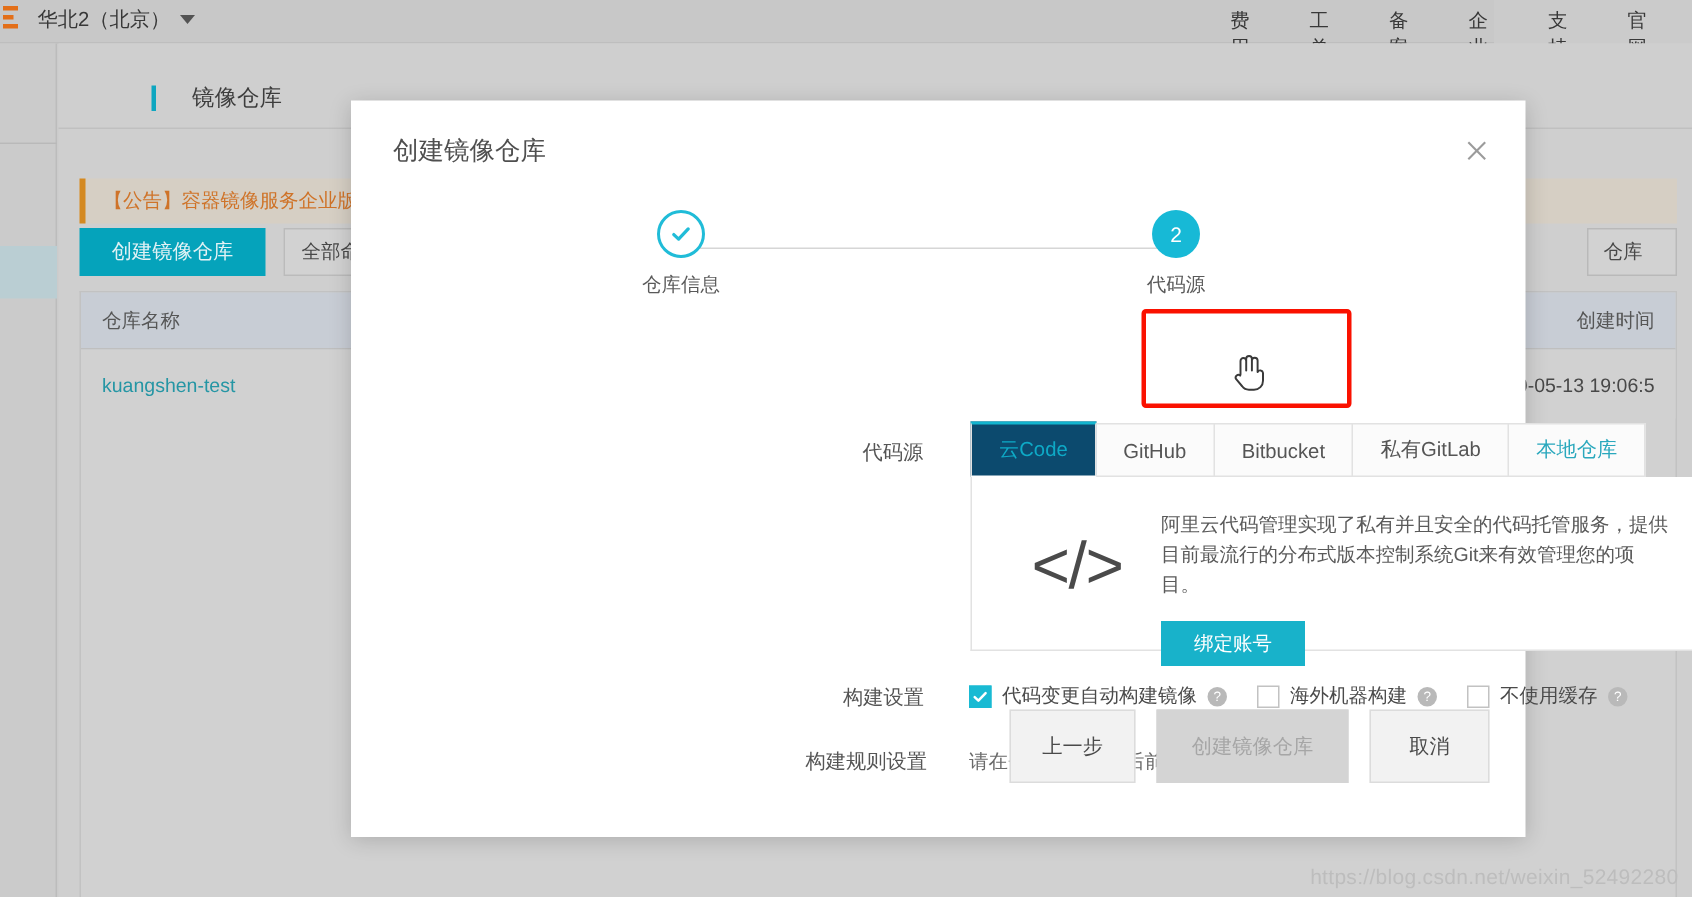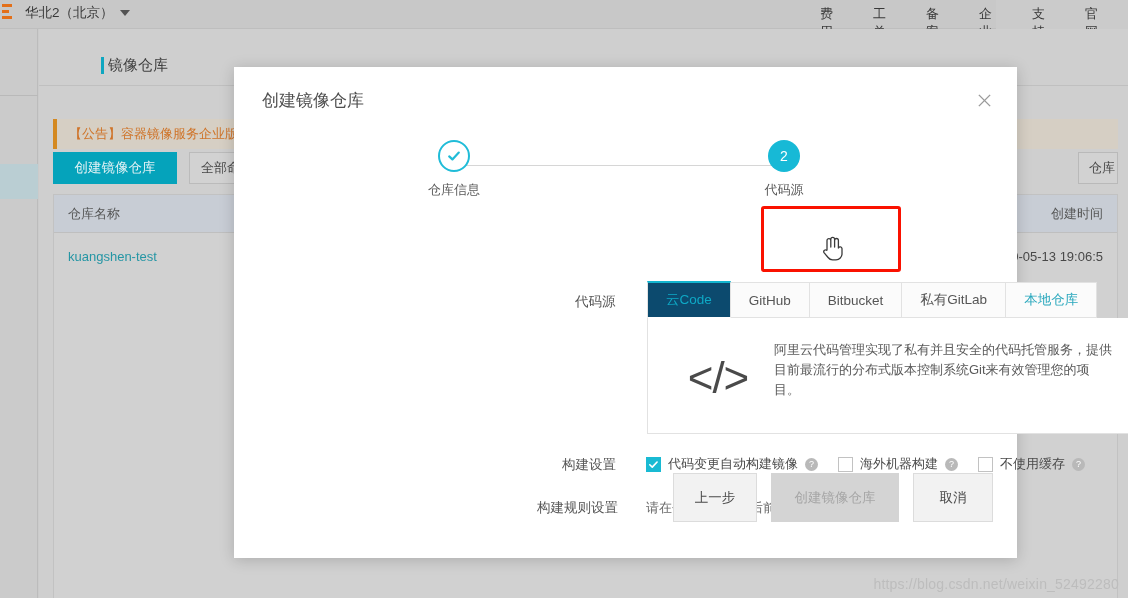--- a/index.html
+++ b/index.html
@@ -79,21 +79,21 @@
   #content {
     position: absolute; left: 39px; top: 29px; right: 0; bottom: 0;
     background: #d4d4d4;
   }
   #page-header {
     position: absolute; left: 0; top: 0; right: 0; height: 57px;
     background: #d4d4d4; border-bottom: 1px solid #c4c4c4;
   }
   #page-title-wrap {
     position: absolute; left: 14px; top: 27px;
-    display: flex; align-items: center; gap: 4px; padding-left: 48px;
+    display: flex; align-items: center; gap: 24px; padding-left: 48px;
   }
   #title-bar-accent { width: 3px; height: 17px; background: #0faac4; }
   #page-title { font-size: 15px; color: #3f3f3f; }
 
   #announce {
     position: absolute; left: 14px; top: 90px; right: 10px; height: 30px;
     background: #dbd4c8;
     border-left: 4px solid #d98c22;
     display: flex; align-items: center; padding-left: 12px;
   }
@@ -105,21 +105,21 @@
     font-size: 13.5px; display: flex; align-items: center; justify-content: center;
     border: none; cursor: pointer;
   }
   #ns-select {
     position: absolute; left: 150px; top: 123px; width: 110px; height: 32px;
     background: #d7d7d7; border: 1px solid #bfbfbf;
     display: flex; align-items: center; padding-left: 11px;
     font-size: 13px; color: #4a4a4a;
   }
   #btn-repo-right {
-    position: absolute; right: 10px; top: 123px; width: 40px; height: 32px;
+    position: absolute; right: 10px; top: 123px; width: 60px; height: 32px;
     background: #d7d7d7; border: 1px solid #bdbdbd;
     display: flex; align-items: center; padding-left: 10px;
     font-size: 13px; color: #4a4a4a;
   }
 
   #table {
     position: absolute; left: 14px; top: 165px; right: 10px; bottom: 0;
     background: #d6d6d6;
     border: 1px solid #c6c6c6; border-bottom: none;
   }
@@ -404,20 +404,21 @@
         <div class="tab">GitHub</div>
         <div class="tab">Bitbucket</div>
         <div class="tab">私有GitLab</div>
         <div class="tab target">本地仓库</div>
       </div>
 
       <div id="tab-panel">
         <div id="code-icon">&lt;/&gt;</div>
         <div id="panel-body">
           <div id="panel-desc">阿里云代码管理实现了私有并且安全的代码托管服务，提供目前最流行的分布式版本控制系统Git来有效管理您的项目。</div>
+          <div id="btn-bind">绑定账号</div>
         </div>
       </div>
     </div>
 
     <div class="form-label" id="lbl-build">构建设置</div>
 
     <div id="build-opts">
       <div class="cb-item">
         <div class="cb checked">
           <svg width="11" height="11" viewBox="0 0 16 16">

